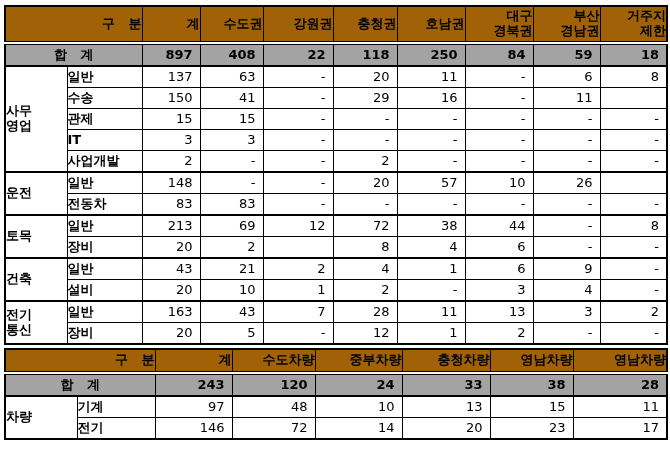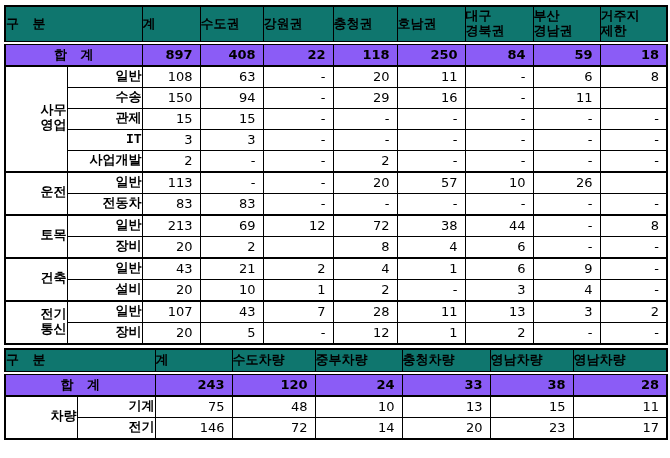--- a/index.html
+++ b/index.html
@@ -4,28 +4,28 @@
 <style>
   html,body{margin:0;padding:0;background:#ffffff;}
   body{width:670px;height:458px;overflow:hidden;
        font-family:"DejaVu Sans","Liberation Sans",sans-serif;color:#000;}
   .wrap{padding:5px 4px 0 4px;}
   table{border-collapse:collapse;table-layout:fixed;width:662px;
         border:2px solid #000;}
   td{border:1px solid #000;font-size:13px;vertical-align:middle;
      overflow:hidden;white-space:pre-wrap;line-height:1.12;padding:0;}
   
-  tr.head td{background:#0f766e;font-weight:bold;text-align:left;}
-  
-  tr.total td{background:#8b5cf6;font-weight:bold;
+  tr.head td{background:#a16207;font-weight:bold;text-align:right;}
+  
+  tr.total td{background:#a3a3a3;font-weight:bold;
               border-top:4px double #000;border-bottom:2px solid #000;}
   tr.total td.tlabel{text-align:center;}
   
   tr.gtop td{border-top:2px solid #000;}
-  td.glabel,td.rlabel{font-weight:bold;text-align:right;font-family:Liberation Mono, monospace;}
+  td.glabel,td.rlabel{font-weight:bold;text-align:left;}
   td.num{text-align:right;padding-right:7px;}
   
   .t1 tr.head td{height:34px;}
   .t1 td{height:20px;}
   .t2 tr.head td{height:21px;}
   .t2 td{height:20px;}
   .gap{height:3px;}
 </style>
 </head>
 <body>
@@ -67,33 +67,33 @@
           <td class="num">118</td>
           <td class="num">250</td>
           <td class="num">84</td>
           <td class="num">59</td>
           <td class="num">18</td>
         </tr>
         <tr class="gtop">
           <td class="glabel" rowspan="5">사무
 영업</td>
           <td class="rlabel">일반</td>
-          <td class="num">108</td>
+          <td class="num">137</td>
           <td class="num">63</td>
           <td class="num">-</td>
           <td class="num">20</td>
           <td class="num">11</td>
           <td class="num">-</td>
           <td class="num">6</td>
           <td class="num">8</td>
         </tr>
         <tr>
           <td class="rlabel">수송</td>
           <td class="num">150</td>
-          <td class="num">94</td>
+          <td class="num">41</td>
           <td class="num">-</td>
           <td class="num">29</td>
           <td class="num">16</td>
           <td class="num">-</td>
           <td class="num">11</td>
           <td class="num"></td>
         </tr>
         <tr>
           <td class="rlabel">관제</td>
           <td class="num">15</td>
@@ -123,21 +123,21 @@
           <td class="num">-</td>
           <td class="num">2</td>
           <td class="num">-</td>
           <td class="num">-</td>
           <td class="num">-</td>
           <td class="num">-</td>
         </tr>
         <tr class="gtop">
           <td class="glabel" rowspan="2">운전</td>
           <td class="rlabel">일반</td>
-          <td class="num">113</td>
+          <td class="num">148</td>
           <td class="num">-</td>
           <td class="num">-</td>
           <td class="num">20</td>
           <td class="num">57</td>
           <td class="num">10</td>
           <td class="num">26</td>
           <td class="num"></td>
         </tr>
         <tr>
           <td class="rlabel">전동차</td>
@@ -193,21 +193,21 @@
           <td class="num">2</td>
           <td class="num">-</td>
           <td class="num">3</td>
           <td class="num">4</td>
           <td class="num">-</td>
         </tr>
         <tr class="gtop">
           <td class="glabel" rowspan="2">전기
 통신</td>
           <td class="rlabel">일반</td>
-          <td class="num">107</td>
+          <td class="num">163</td>
           <td class="num">43</td>
           <td class="num">7</td>
           <td class="num">28</td>
           <td class="num">11</td>
           <td class="num">13</td>
           <td class="num">3</td>
           <td class="num">2</td>
         </tr>
         <tr>
           <td class="rlabel">장비</td>
@@ -251,21 +251,21 @@
           <td class="num">243</td>
           <td class="num">120</td>
           <td class="num">24</td>
           <td class="num">33</td>
           <td class="num">38</td>
           <td class="num">28</td>
         </tr>
         <tr class="gtop">
           <td class="glabel" rowspan="2">차량</td>
           <td class="rlabel">기계</td>
-          <td class="num">75</td>
+          <td class="num">97</td>
           <td class="num">48</td>
           <td class="num">10</td>
           <td class="num">13</td>
           <td class="num">15</td>
           <td class="num">11</td>
         </tr>
         <tr>
           <td class="rlabel">전기</td>
           <td class="num">146</td>
           <td class="num">72</td>

